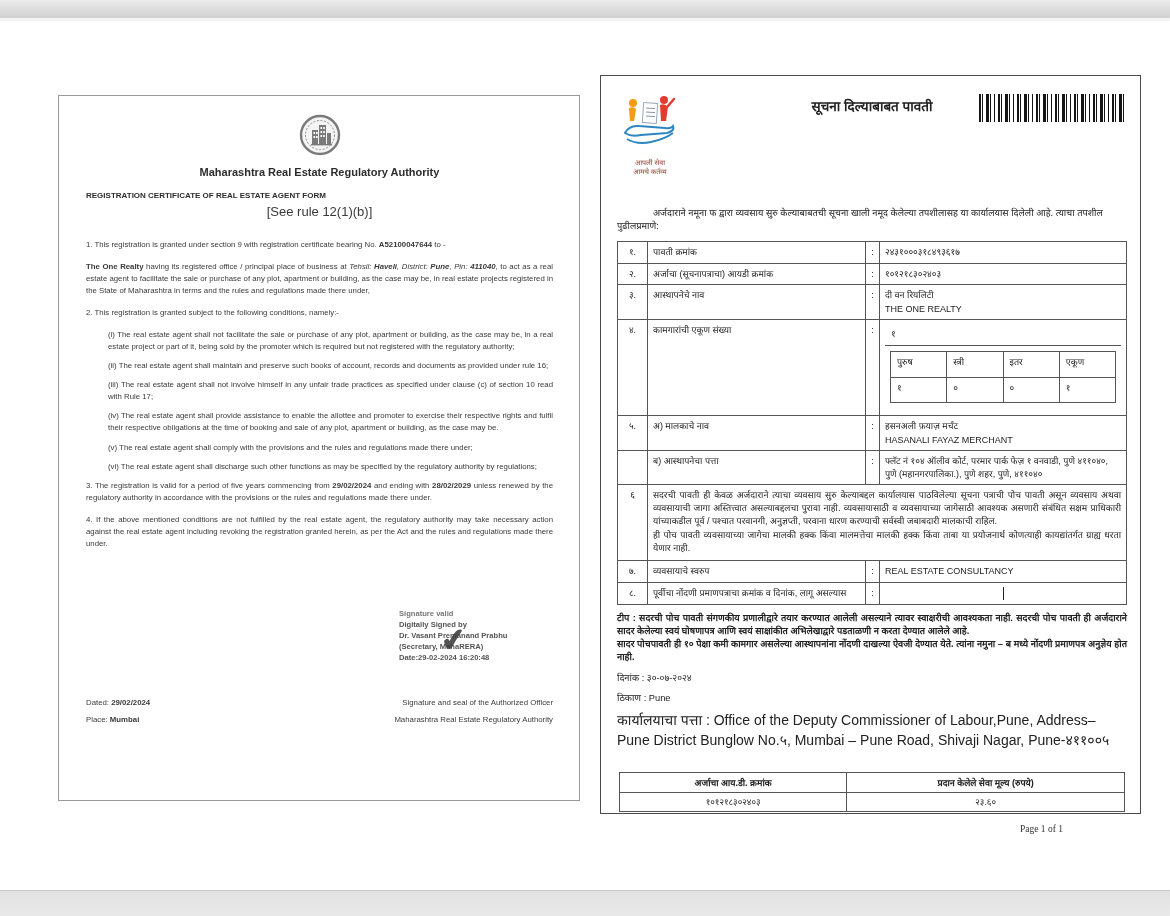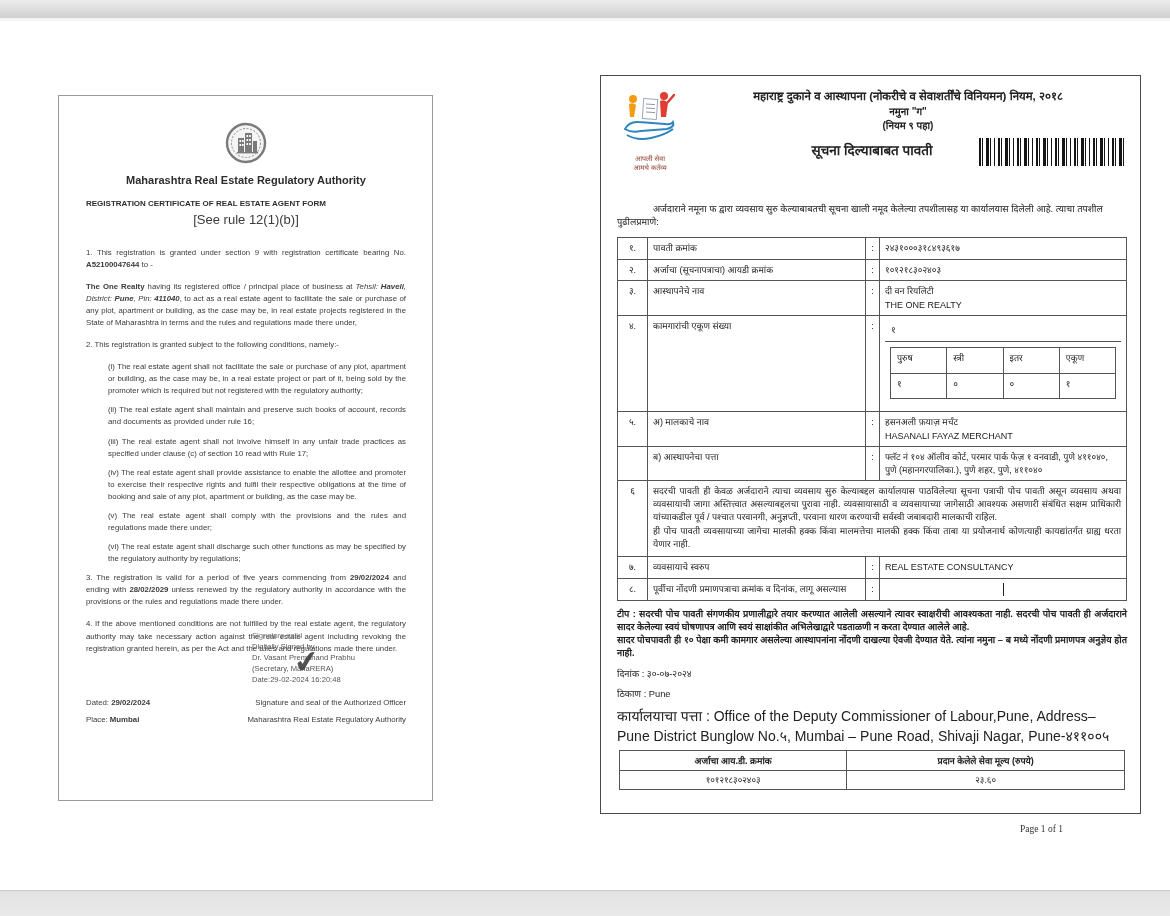--- a/index.html
+++ b/index.html
@@ -17,38 +17,38 @@
     border-bottom:3px solid #f4f4f4;
   }
   .band-bottom {
     position:absolute; left:0; top:890px; width:1170px; height:26px;
     background:linear-gradient(#e2e2e2,#e9e9e9);
     border-top:1px solid #c9c9c9;
   }
 
   
   .doc-left {
-    position:absolute; left:58px; top:95px; width:375px; height:706px;
+    position:absolute; left:58px; top:95px; width:522px; height:706px;
     background:#fff; border:1px solid #9a9a9a;
-    padding:26px 26px 0 27px;
+    padding:18px 26px 0 27px;
     font-size:7.8px; line-height:1.55; color:#3a3a3a;
   }
   .doc-left .seal { display:block; margin:0 auto 8px auto; }
   .dl-title { text-align:center; font-size:11px; font-weight:bold; color:#2d2d2d; margin-bottom:9px; }
   .dl-cert  { text-align:left; font-size:8px; font-weight:bold; color:#2d2d2d; }
   .dl-form  { text-align:center; font-size:8px; font-weight:bold; color:#2d2d2d; }
   .dl-rule  { text-align:center; font-size:13px; margin-bottom:16px; }
   .dl-p { margin-bottom:10px; text-align:justify; }
   .dl-cond { margin:0 0 7px 22px; text-align:justify; }
   .b { font-weight:bold; }
   .i { font-style:italic; }
   .bi { font-weight:bold; font-style:italic; }
   .sig-block {
-    position:absolute; right:30px; top:534px; text-align:left;
-    font-size:7.6px; line-height:1.45; color:#555; width:150px;
+    position:absolute; right:30px; top:512px; text-align:left;
+    font-size:7.6px; line-height:1.45; color:#555; width:150px;font-weight:bold;
   }
   .sig-valid { color:#777; }
   .sig-check {
     position:absolute; left:42px; top:10px; font-size:30px; color:#3c3c3c;
     transform:rotate(-8deg); opacity:.88;
   }
   .dl-bottom {
     position:absolute; left:27px; right:26px; top:601px;
   }
   .dl-row { display:flex; justify-content:space-between; margin-bottom:5px; font-size:7.8px; }
@@ -89,21 +89,21 @@
   .r4-top { padding:4px 6px; border-bottom:1px solid #555; }
   table.workers { border-collapse:collapse; margin:5px 5px 8px 5px; width:calc(100% - 10px); }
   table.workers td { border:1px solid #555; padding:4px 6px 8px 6px; font-size:9px; width:25%; }
   .note-cell div { margin-bottom:2px; text-align:justify; }
   .cursor-bar { display:inline-block; width:1px; height:13px; background:#222; margin-left:118px; vertical-align:middle; }
 
   .dr-tip { margin-top:7px; font-weight:bold; font-size:9.3px; line-height:1.4; text-align:justify; }
   .dr-line { margin-top:7px; font-size:9.3px; }
   .dr-addr { margin-top:7px; font-size:14px; line-height:1.4; }
 
-  table.fee { border-collapse:collapse; width:calc(100% - 4px); margin:4px auto 0 auto; }
+  table.fee { border-collapse:collapse; width:calc(100% - 4px); margin:22px auto 0 auto; }
   table.fee td { border:1px solid #555; text-align:center; padding:3px 4px; }
   .fee-h { font-weight:bold; font-size:9px; }
   .fee-v { font-size:8.8px; }
 
   .page-label {
     position:absolute; left:1020px; top:824px;
     font-family:"Liberation Serif", serif; font-size:9.5px; color:#333;
   }
 </style>
 </head>
@@ -189,25 +189,20 @@
         <line x1="25" y1="17" x2="34" y2="17.6" stroke="#8a97a5" stroke-width="1"></line>
         <line x1="25" y1="21" x2="34" y2="21.6" stroke="#8a97a5" stroke-width="1"></line>
         <path d="M4 38 Q8 30 18 31 L44 33 Q50 34 52 31 Q54 36 46 38 L20 40 Q10 42 4 38 Z" fill="none" stroke="#2e86c1" stroke-width="2"></path>
         <path d="M6 44 Q16 50 30 47 Q44 44 52 38" fill="none" stroke="#2e86c1" stroke-width="2"></path>
       </svg>
       <div class="dr-logo-caption">
         <div>आपली सेवा</div>
         <div>आमचे कर्तव्य</div>
       </div>
     </div>
-    <div class="dr-titles">
-      <div class="dr-title">महाराष्ट्र दुकाने व आस्थापना (नोकरीचे व सेवाशर्तींचे विनियमन) नियम, २०१८</div>
-      <div class="dr-sub">नमुना "ग"</div>
-      <div class="dr-sub">(नियम ९ पहा)</div>
-    </div>
     <div class="dr-receipt-row">
       <div class="dr-receipt">सूचना दिल्याबाबत पावती</div>
       <div class="barcode"></div>
     </div>
   </div>
 
   <div class="dr-intro"><span class="indent"></span><span>अर्जदाराने नमूना फ द्वारा व्यवसाय सुरु केल्याबाबतची सूचना खाली नमूद केलेल्या तपशीलासह या कार्यालयास दिलेली आहे. त्याचा तपशील पुढीलप्रमाणे:</span></div>
 
   <table class="main">
     <tbody>

